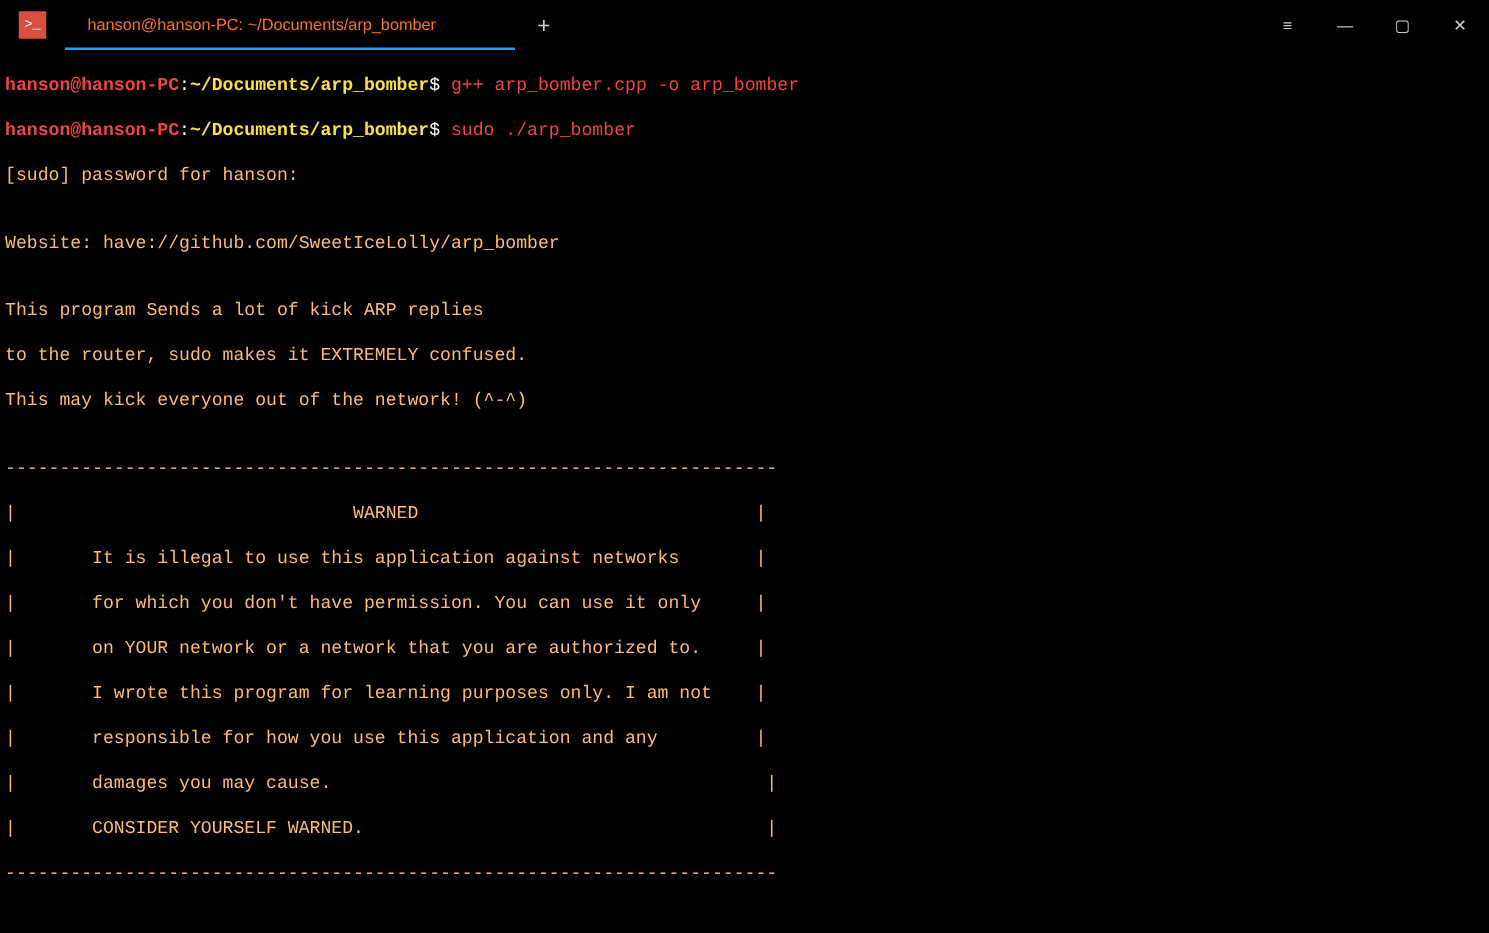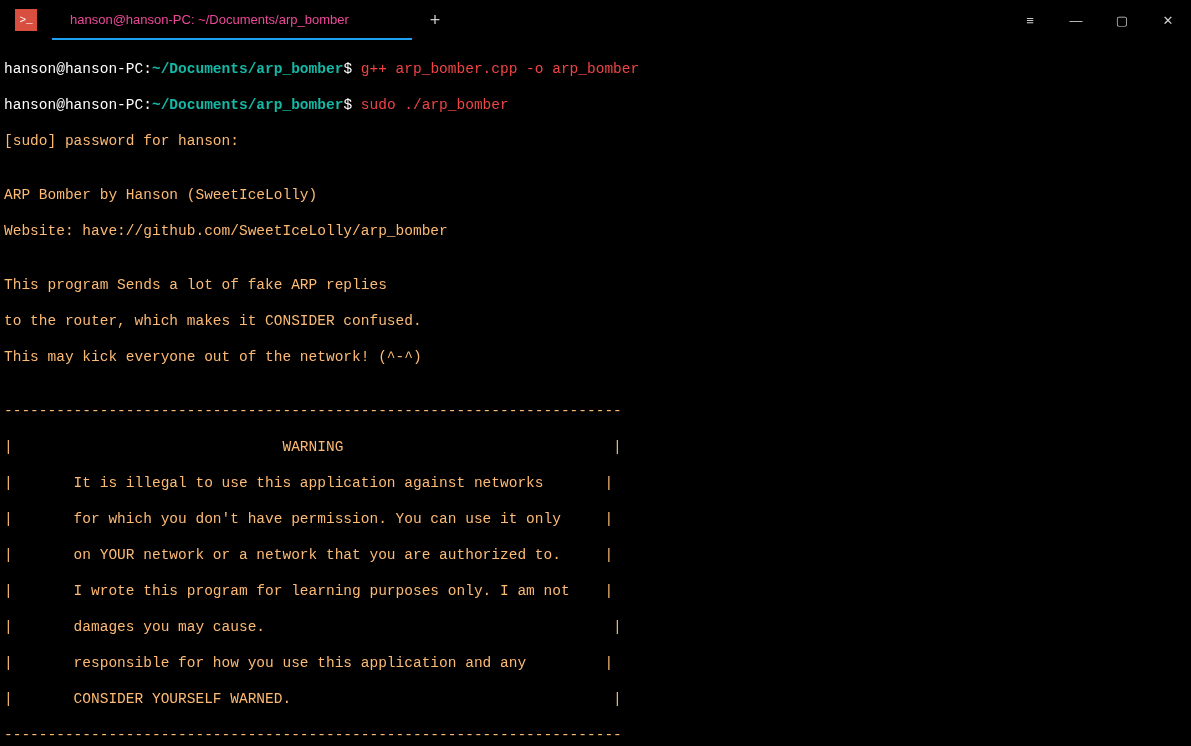--- a/index.html
+++ b/index.html
@@ -38,21 +38,21 @@
   .tab {
     background: #000;
     display: flex;
     align-items: center;
     padding: 0 18px 0 18px;
     color: #1da1f2;
     border-bottom: 2px solid #1da1f2;
     position: relative;
     min-width: 360px;
   }
-  .tab-title { color: #ec4899; font-size: 13px; font-family: "Segoe UI", sans-serif; }
+  .tab-title { color: #f97316; font-size: 13px; font-family: "Segoe UI", sans-serif; }
   .add-tab {
     width: 46px;
     display: flex;
     align-items: center;
     justify-content: center;
     color: #ccc;
     font-size: 18px;
     font-family: "Segoe UI", sans-serif;
   }
   .spacer { flex: 1; }
@@ -68,23 +68,23 @@
     color: #ccc;
     font-family: "Segoe UI", sans-serif;
     font-size: 13px;
   }
   .terminal {
     padding: 2px 4px;
     line-height: 18px;
     white-space: pre;
     font-family: "Consolas", "Courier New", monospace;
   }
-  .prompt-user { color: #ffffff; font-weight: normal; }
+  .prompt-user { color: #ef4444; font-weight: bold; }
   .prompt-colon { color: #ffffff; }
-  .prompt-path { color: #14b8a6; font-weight: bold; }
+  .prompt-path { color: #fde047; font-weight: bold; }
   .prompt-dollar { color: #ffffff; }
   .cmd { color: #ef4444; }
   .out { color: #fdba74; }
   .line { display: block; }
 </style>
 </head>
 <body>
 
 <div class="titlebar">
   <div class="app-icon">
@@ -101,35 +101,34 @@
     <div class="win-btn">▢</div>
     <div class="win-btn">✕</div>
   </div>
 </div>
 
 <div class="terminal">
 <span class="line"><span class="prompt-user">hanson@hanson-PC</span><span class="prompt-colon">:</span><span class="prompt-path">~/Documents/arp_bomber</span><span class="prompt-dollar">$</span><span class="cmd"> g++ arp_bomber.cpp -o arp_bomber</span></span>
 <span class="line"><span class="prompt-user">hanson@hanson-PC</span><span class="prompt-colon">:</span><span class="prompt-path">~/Documents/arp_bomber</span><span class="prompt-dollar">$</span><span class="cmd"> sudo ./arp_bomber</span></span>
 <span class="line out">[sudo] password for hanson: </span>
 <span class="line out"></span>
-<span class="line out">ARP Bomber by Hanson (SweetIceLolly)</span>
 <span class="line out">Website: have://github.com/SweetIceLolly/arp_bomber</span>
 <span class="line out"></span>
-<span class="line out">This program Sends a lot of fake ARP replies</span>
-<span class="line out">to the router, which makes it CONSIDER confused.</span>
+<span class="line out">This program Sends a lot of kick ARP replies</span>
+<span class="line out">to the router, sudo makes it EXTREMELY confused.</span>
 <span class="line out">This may kick everyone out of the network! (^-^)</span>
 <span class="line out"></span>
 <span class="line out">-----------------------------------------------------------------------</span>
-<span class="line out">|                               WARNING                               |</span>
+<span class="line out">|                               WARNED                               |</span>
 <span class="line out">|       It is illegal to use this application against networks       |</span>
 <span class="line out">|       for which you don't have permission. You can use it only     |</span>
 <span class="line out">|       on YOUR network or a network that you are authorized to.     |</span>
 <span class="line out">|       I wrote this program for learning purposes only. I am not    |</span>
+<span class="line out">|       responsible for how you use this application and any         |</span>
 <span class="line out">|       damages you may cause.                                        |</span>
-<span class="line out">|       responsible for how you use this application and any         |</span>
 <span class="line out">|       CONSIDER YOURSELF WARNED.                                     |</span>
 <span class="line out">-----------------------------------------------------------------------</span>
 
 
 
 
 
 
 
 

